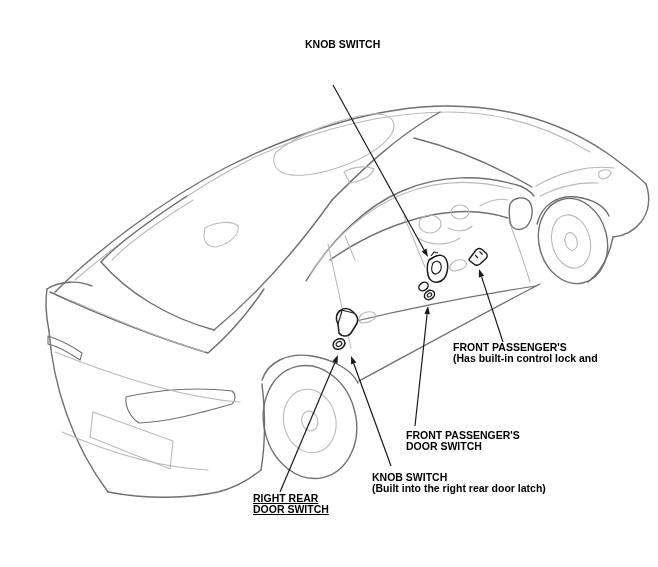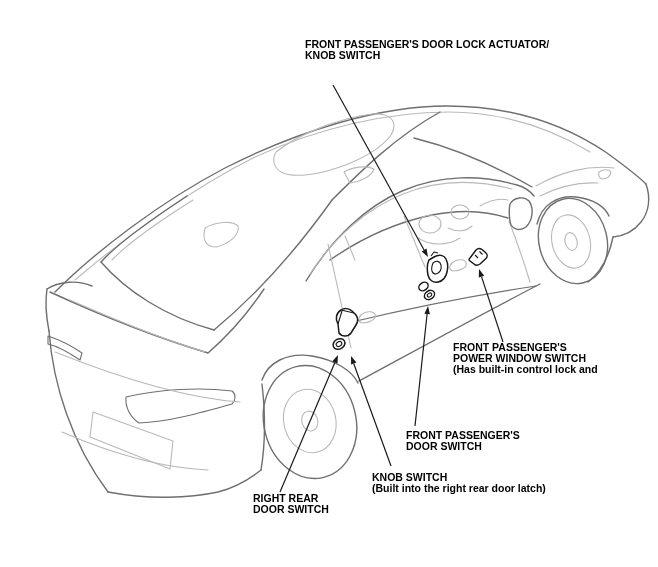--- a/index.html
+++ b/index.html
@@ -169,38 +169,36 @@
         <polygon class="arrowhead" points="351,356 356.4,362.6 351.1,364.5"></polygon>
       </g>
       <g>
         <line class="leader" x1="280" y1="492" x2="334.9" y2="362.4"></line>
         <polygon class="arrowhead" points="338,355 337.5,363.5 332.3,361.3"></polygon>
       </g>
     </g>
   </svg>
 
   <div class="label" style="left:305px;top:39px;">
-    <span>FRONT PASSENGER'S DOOR LOCK ACTUATOR/</span>
     <span>KNOB SWITCH</span>
   </div>
 
   <div class="label" style="left:453px;top:342px;">
     <span>FRONT PASSENGER'S</span>
-    <span>POWER WINDOW SWITCH</span>
     <span>(Has built-in control lock and</span>
   </div>
 
   <div class="label" style="left:406px;top:430px;">
     <span>FRONT PASSENGER'S</span>
     <span>DOOR SWITCH</span>
   </div>
 
   <div class="label" style="left:372px;top:472px;">
     <span>KNOB SWITCH</span>
     <span>(Built into the right rear door latch)</span>
   </div>
 
-  <div class="label" style="left:253px;top:493px;">
+  <div class="label" style="left:253px;top:493px;text-decoration:underline;">
     <span>RIGHT REAR</span>
     <span>DOOR SWITCH</span>
   </div>
 
 </div>
 
 </body></html>

